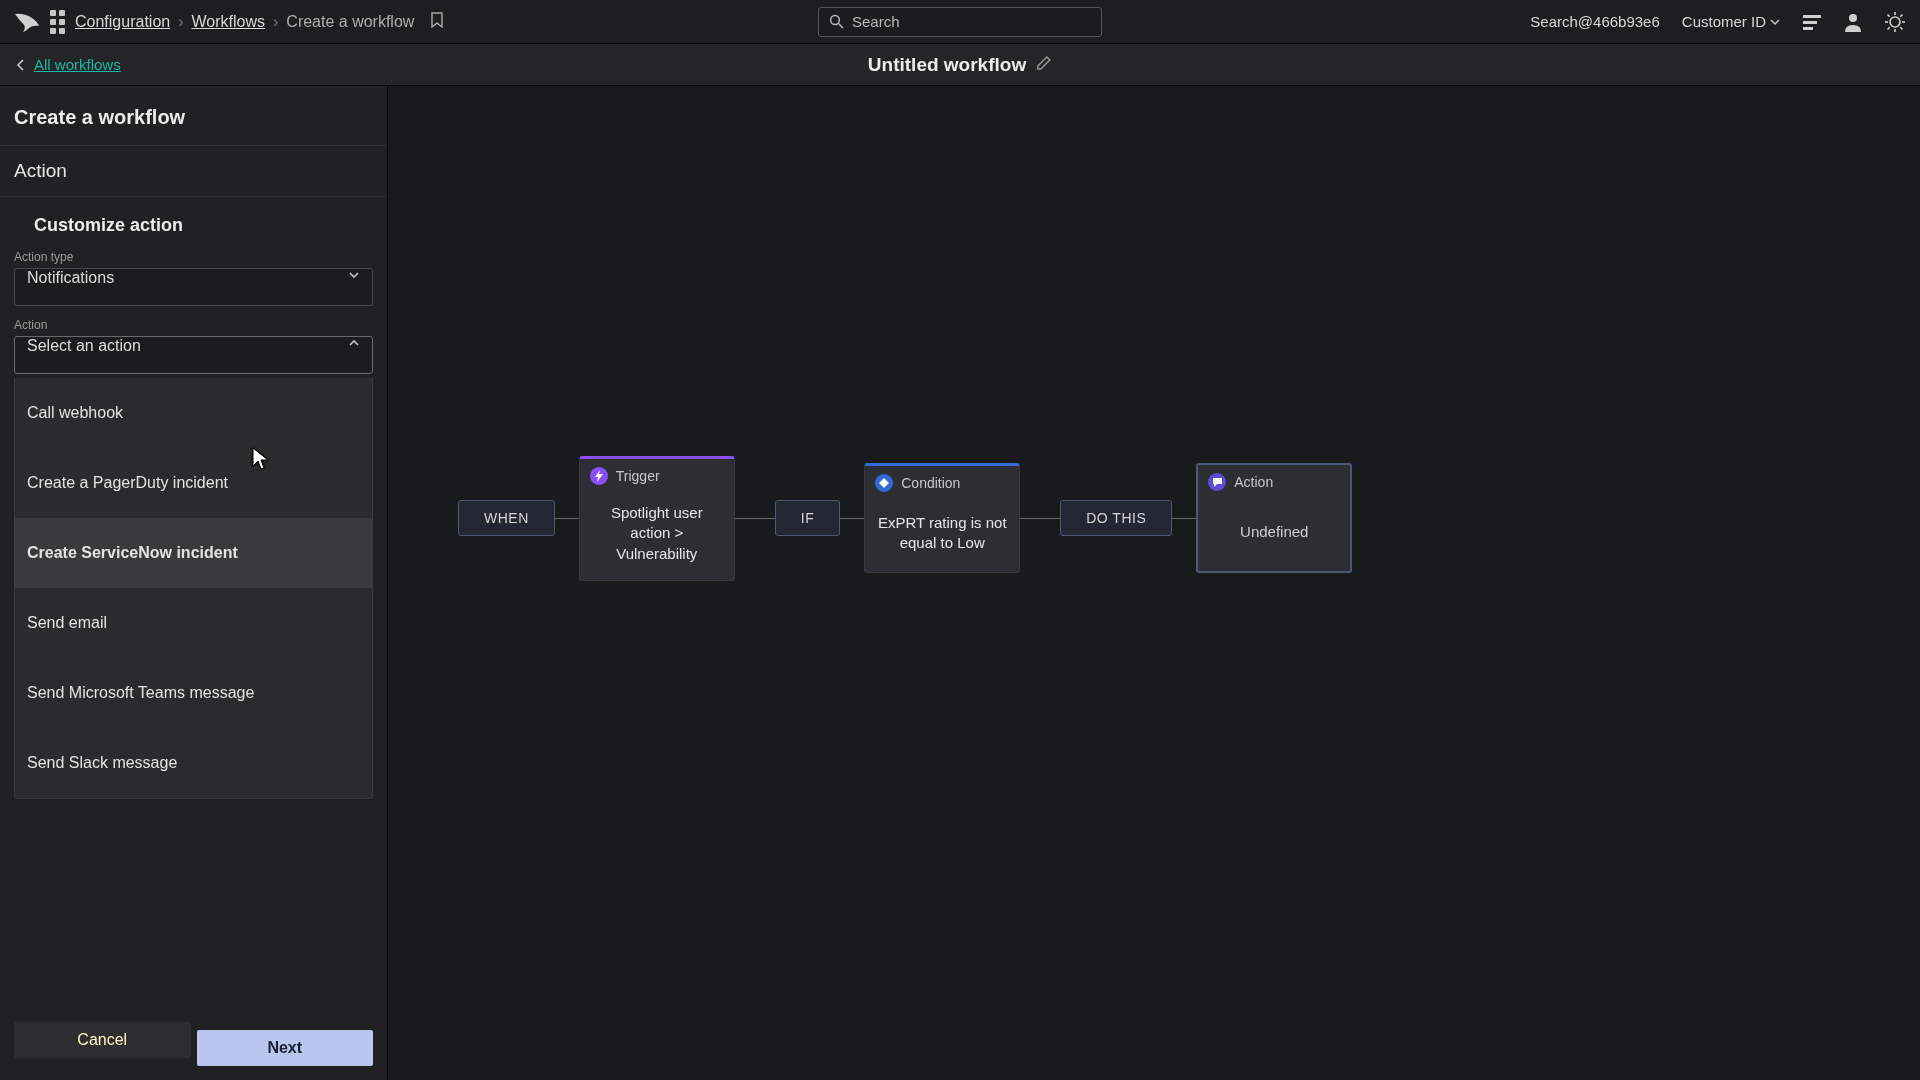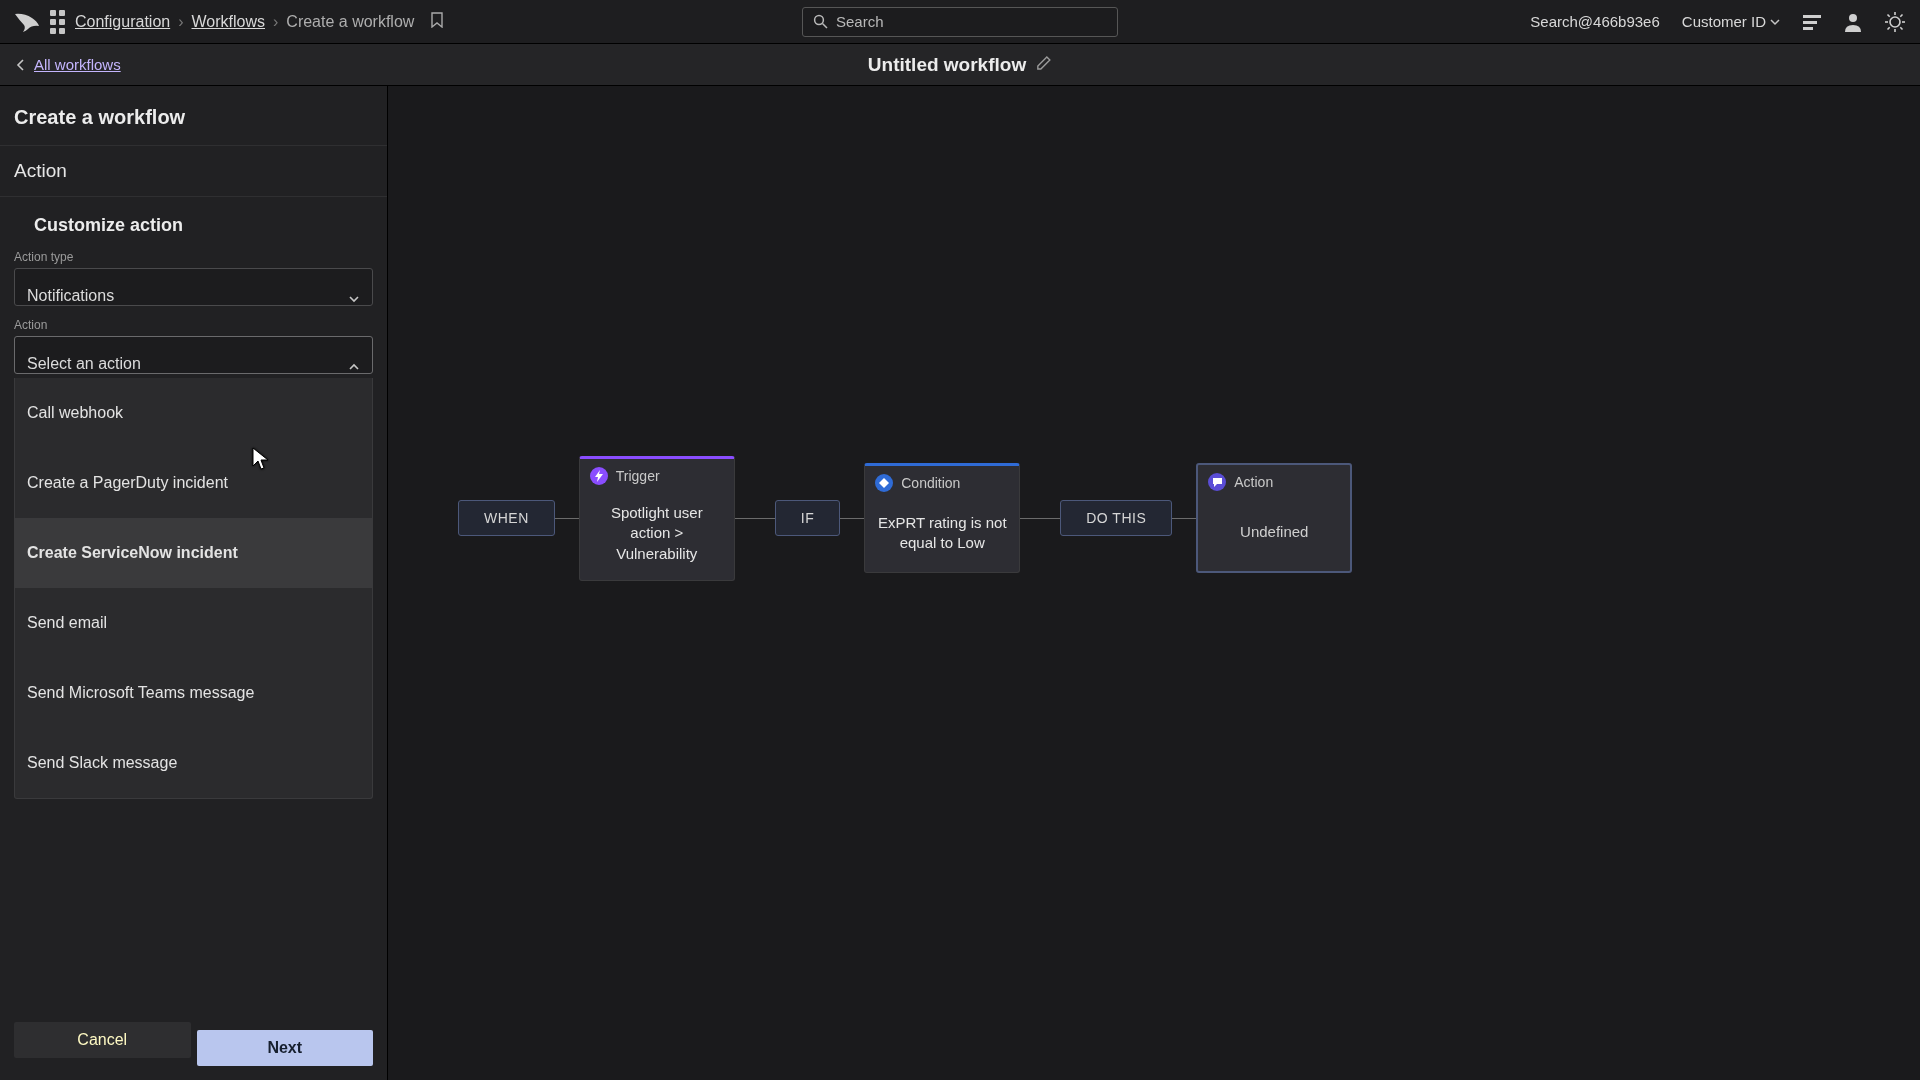--- a/index.html
+++ b/index.html
@@ -12,48 +12,48 @@
   .apps-icon { display:flex; gap:3px; }
   .apps-icon .col { display:flex; flex-direction:column; gap:3px; }
   .apps-icon .d  { width:6px; height:6px; background:#c6c6c6; border-radius:1px; }
   .breadcrumb { display:flex; align-items:center; gap:8px; font-size:16px; }
   .breadcrumb a { color:#d8d8d8; text-decoration:underline; }
   .breadcrumb .sep { color:#777; }
   .breadcrumb .current { color:#aeaeae; }
   .bookmark { margin-left:6px; color:#aaa; }
 
   .search-box { position:absolute; left:50%; top:50%; transform:translate(-50%,-50%);
-                width:316px; height:30px; border:1px solid #565656; border-radius:3px;
+                width:284px; height:30px; border:1px solid #565656; border-radius:3px;
                 background:#1c1c1e; display:flex; align-items:center; gap:8px; padding:0 10px;
                 color:#b9b9b9; font-size:15px; }
   .search-box svg { flex-shrink:0; }
 
   .topbar .right { margin-left:auto; display:flex; align-items:center; gap:22px; font-size:15px; }
   .cust-id { display:flex; align-items:center; gap:4px; }
   .icon-btn svg { display:block; }
 
   
   .subbar { height:42px; display:flex; align-items:center; padding:0 14px; background:#252527; border-bottom:1px solid #000; position:relative; }
   .backlink { display:flex; align-items:center; gap:6px; font-size:15px; }
-  .backlink a { color:#c4b5fd; text-decoration:underline; }
+  .backlink a { color:#14b8a6; text-decoration:underline; }
   .title-wrap { position:absolute; left:50%; transform:translateX(-50%); display:flex; align-items:center; gap:10px; }
   .title-wrap .title { font-size:19px; font-weight:600; color:#ececec; }
 
   
   .body { display:flex; height:calc(1080px - 44px - 42px); }
 
   
   .sidebar { width:388px; background:#212123; display:flex; flex-direction:column; border-right:1px solid #000; position:relative; }
   .side-head  { padding:20px 14px 16px; font-size:20px; font-weight:600; color:#ececec; border-bottom:1px solid #2f2f31; }
   .side-step  { padding:14px 14px; font-size:19px; color:#e6e6e6; border-bottom:1px solid #2f2f31; }
   .side-sub   { padding:18px 14px 6px; font-size:18px; font-weight:700; color:#ececec;margin-left:20px; }
   .field      { padding:8px 14px 4px; }
   .field-label{ font-size:12px; color:#9a9a9a; margin-bottom:4px; }
   .select     { height:38px; border:1px solid #4a4a4c; border-radius:3px; background:#1c1c1e;
-                display:flex; align-items:flex-end; justify-content:space-between; padding:0 12px;
+                display:flex; align-items:flex-start; justify-content:space-between; padding:0 12px;
                 font-size:16px; color:#dcdcdc; cursor:pointer; }
   .select.open{ border-color:#6a6a6c; }
   .dropdown   { margin:0 14px; background:#2b2b2d; border:1px solid #3a3a3c; border-top:none;
                 border-radius:0 0 3px 3px; overflow:hidden; }
   .dropdown .opt { padding:26px 12px; font-size:16px; color:#e3e3e3; cursor:pointer; }
   .dropdown .opt:hover,
   .dropdown .opt.hover { background:#3a3a3c; font-weight:600; }
 
   .side-footer { position:absolute; bottom:14px; left:14px; right:14px; display:flex; gap:6px; }
   .btn { flex:1; height:36px; border:none; border-radius:2px; font-size:16px; cursor:pointer; }

